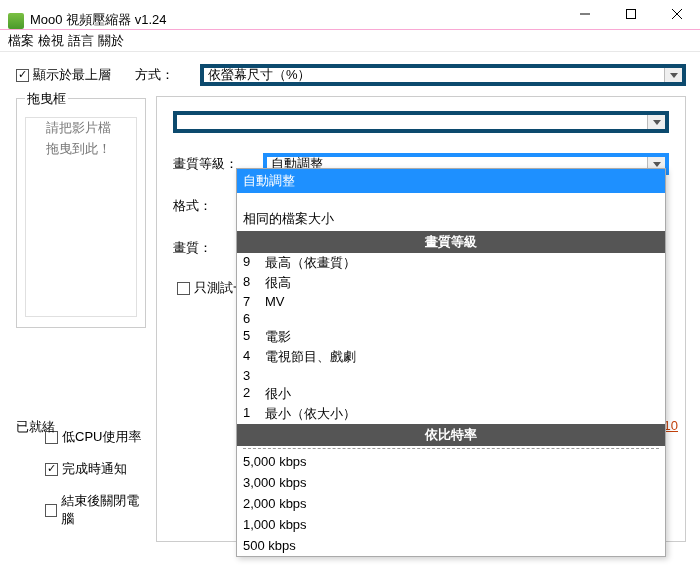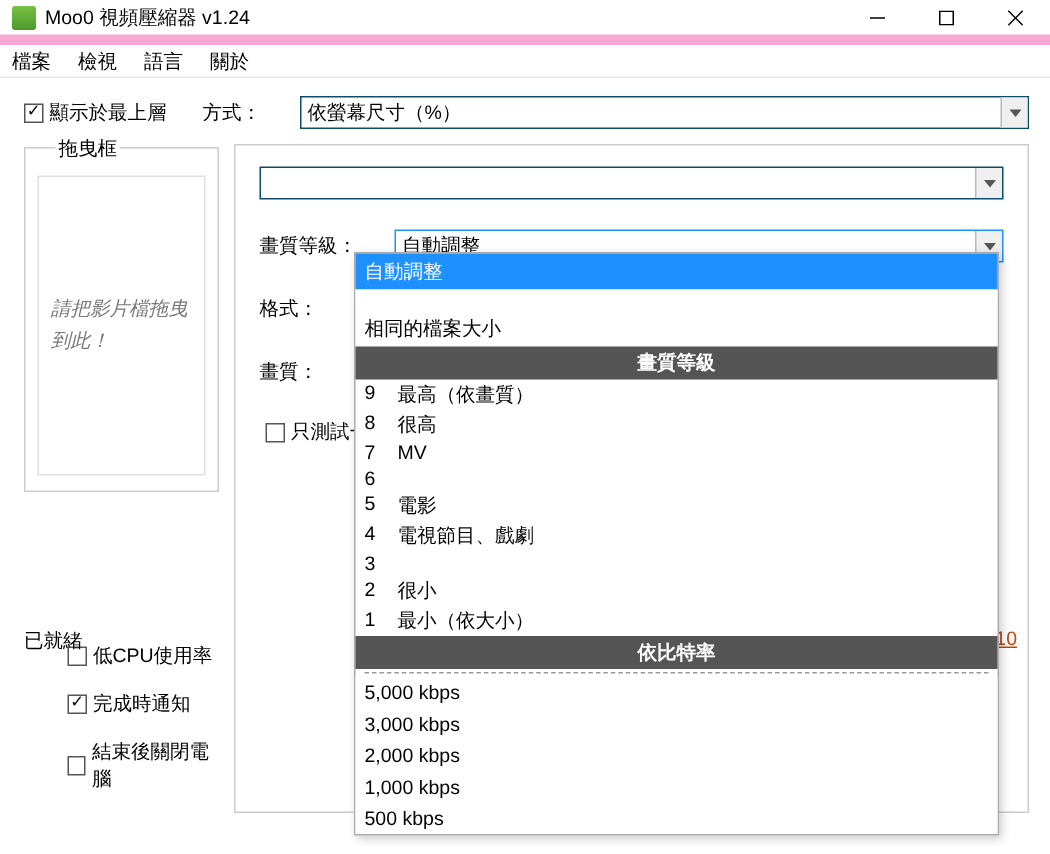--- a/index.html
+++ b/index.html
@@ -1,37 +1,37 @@
 <!DOCTYPE html>
 <html><head>
 <meta charset="utf-8">
 <style>
   * { box-sizing: border-box; font-family: "Microsoft YaHei", "SimSun", sans-serif; font-size: 13px; }
   body { margin: 0; background: #fff; width: 700px; height: 569px; overflow: hidden; position: relative; }
-  .titlebar { height: 30px; display: flex; align-items: center; padding: 0 0 0 8px; border-bottom: 7px solid #f9a8d4; }
+  .titlebar { height: 30px; display: flex; align-items: flex-end; padding: 0 0 0 8px; border-bottom: 1px solid #f9a8d4; }
   .titlebar .app-icon { width: 16px; height: 16px; margin-right: 6px; background: linear-gradient(#7bc043,#4a9a2a); border-radius: 2px; }
   .titlebar .title { flex: 1; }
   .winbtn { width: 46px; height: 30px; display: flex; align-items: center; justify-content: center; color: #333; }
   .winbtn svg { width: 10px; height: 10px; }
-  .menubar { height: 22px; display: flex; align-items: center; padding: 0 6px; gap: 14px; border-bottom: 1px solid #e8e8e8; }
+  .menubar { height: 22px; display: flex; align-items: center; padding: 0 6px; border-bottom: 1px solid #e8e8e8; }
   .menubar span { padding: 2px 2px; }
   .content { position: relative; padding: 12px 14px 0 16px; }
   .row-top { display: flex; align-items: center; gap: 18px; margin-bottom: 10px; }
   .checkbox { display: flex; align-items: center; gap: 4px; }
   .checkbox .box { width: 13px; height: 13px; border: 1px solid #555; display: flex; align-items: center; justify-content: center; font-size: 11px; line-height: 1; background:#fff; }
   .checkbox .box.checked::after { content: "✓"; color: #000; font-size: 11px; position: relative; top: -1px; }
   .layout { display: flex; gap: 10px; }
   .left { width: 130px; }
   .right { flex: 1; border: 1px solid #ccc; padding: 14px 16px 14px 16px; background: #fff; position: relative; }
   .dragbox { border: 1px solid #ccc; width: 130px; padding: 0 8px 10px 8px; position: relative; margin-top: 2px; }
-  .dragbox .legend { position: relative; top: -9px; background: #fff; padding: 0 2px; display: inline-block; margin-left: 12px; }
-  .dragbox .inner { border: 1px solid #e0e0e0; height: 200px; display: flex; align-items: center; justify-content: center; text-align: left; color: #777; padding: 0 8px; line-height: 1.6; font-style: italic; }
+  .dragbox .legend { position: relative; top: -9px; background: #fff; padding: 0 2px; display: inline-block; }
+  .dragbox .inner { border: 1px solid #e0e0e0; height: 200px; display: flex; align-items: flex-start; justify-content: center; text-align: left; color: #777; padding: 0 20px; line-height: 1.6; }
   .form-row { display: flex; align-items: center; margin-bottom: 20px; }
   .form-row .label { width: 90px; }
-  .select { flex: 1; height: 22px; border: 1px solid #0c4a6e; background: #fff; display: flex; align-items: center; padding: 0 4px; position: relative; }
+  .select { flex: 1; height: 22px; border: 4px solid #0c4a6e; background: #fff; display: flex; align-items: center; padding: 0 4px; position: relative; }
   .select .selarrow { position:absolute; right:0; top:0; bottom:0; width:18px; border-left:1px solid #bbb; background:#efefef; display:flex; align-items:center; justify-content:center; }
   .select .selarrow::after { content:""; border-left:4px solid transparent; border-right:4px solid transparent; border-top:5px solid #555; }
   .select.open { border-color: #1e90ff; }
   .left-checks { margin-top: 100px; }
   .left-checks .checkbox { margin-bottom: 14px; padding-left: 29px; }
   .status { position: absolute; left: 16px; top: 418px; }
   .page-link { position: absolute; right: 22px; top: 418px; color: #c2410c; text-decoration: underline; }
   
   .dropdown { position: absolute; left: 236px; top: 168px; width: 430px; background: #fff; border: 1px solid #aaa; z-index: 50; box-shadow: 2px 2px 6px rgba(0,0,0,.2); }
   .dd-item { padding: 3px 6px; background:#fff; }

